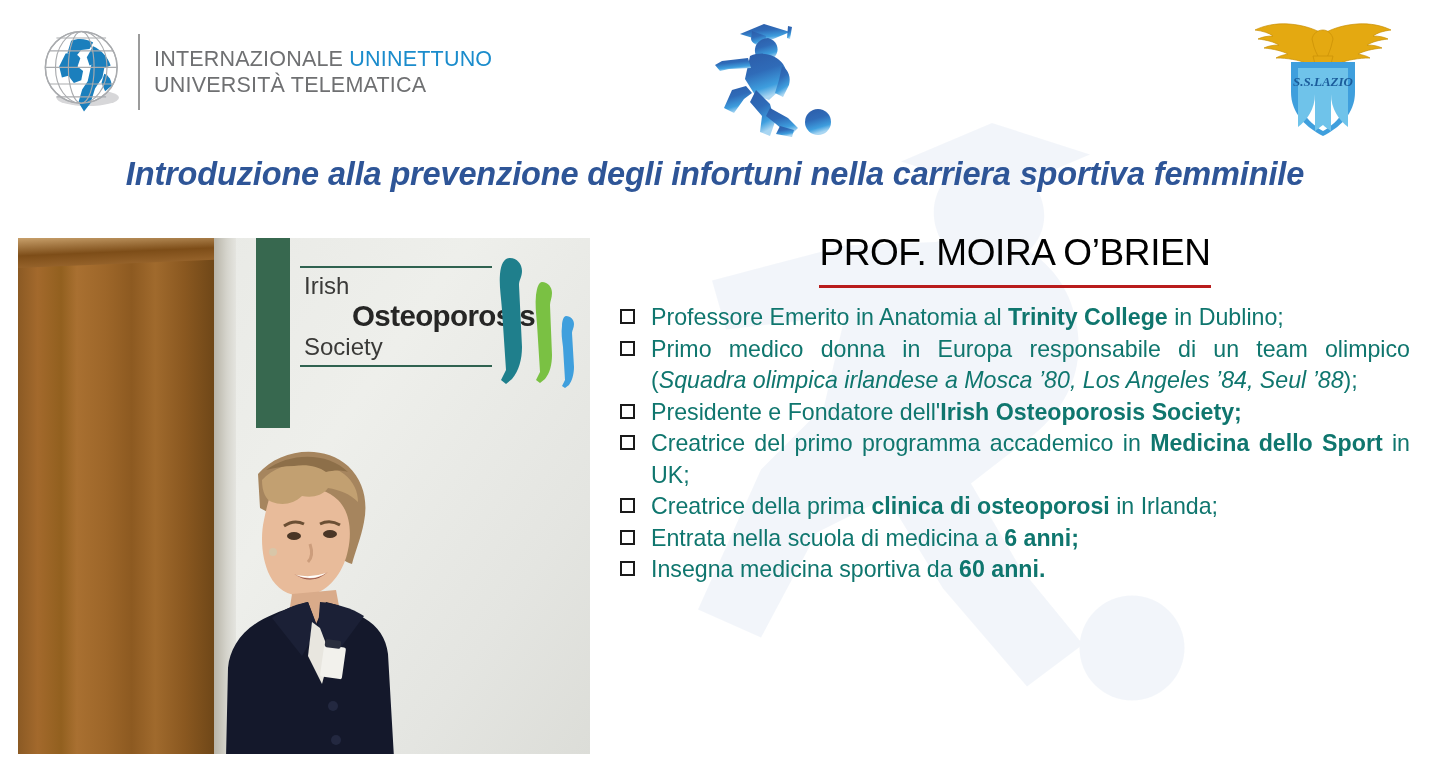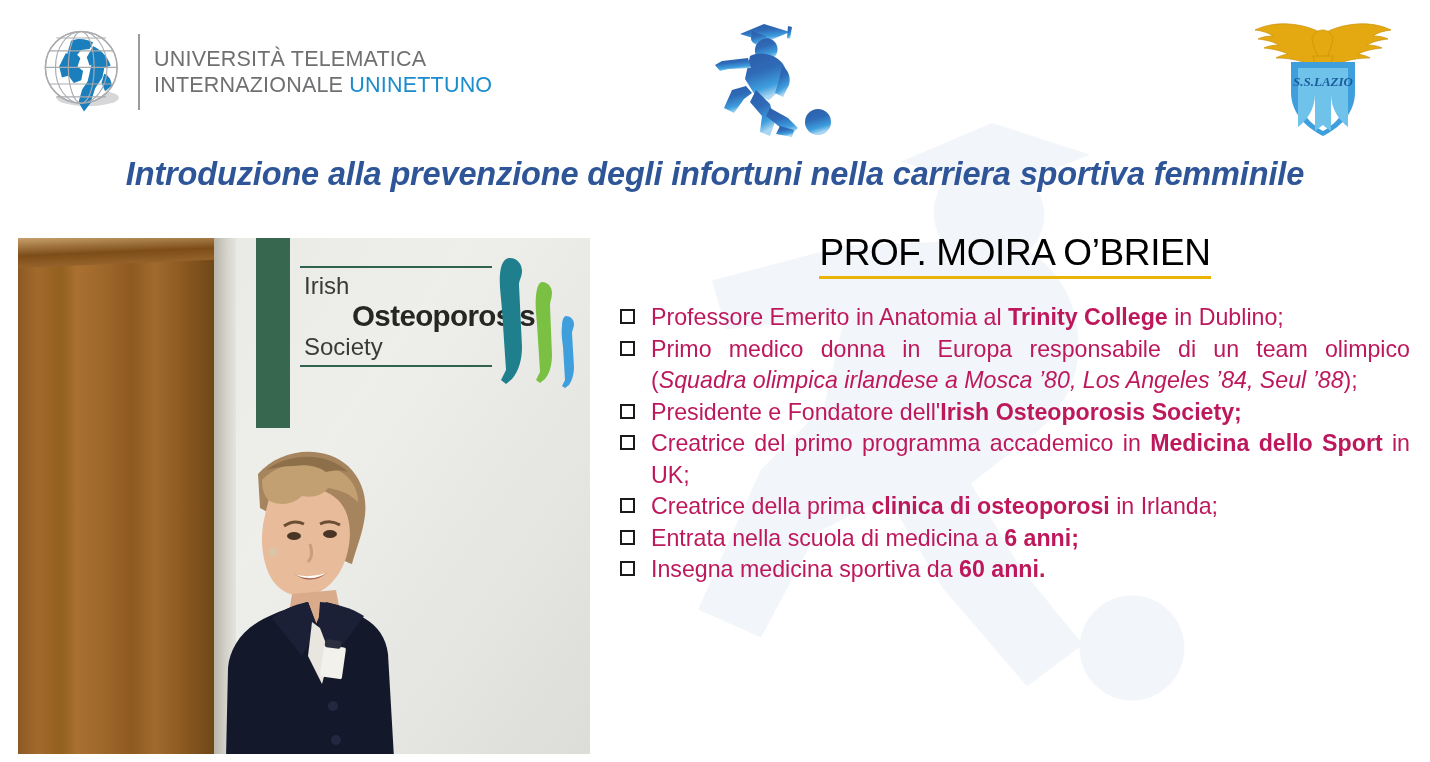--- a/index.html
+++ b/index.html
@@ -220,32 +220,32 @@
     font-family: "Liberation Sans", sans-serif;
     font-size: 37px;
     font-weight: normal;
     letter-spacing: -0.4px;
     color: #000000;
     margin: 0 0 26px 0;
     padding-bottom: 2px;
     display: block;
   }
   #person-name span.nm {
-    border-bottom: 3px solid #eab308;
-    padding-bottom: 3px;
+    border-bottom: 3px solid #b91c1c;
+    padding-bottom: 12px;
   }
 
   ul#bullets {
     list-style: none;
     margin: 0;
     padding: 0;
     font-family: "Liberation Sans", sans-serif;
     font-size: 23.2px;
     line-height: 31.5px;
-    color: #be185d;
+    color: #0f766e;
   }
   ul#bullets li {
     position: relative;
     padding-left: 31px;
     margin-bottom: 0px;
   }
   ul#bullets li .sq {
     position: absolute;
     left: 0;
     top: 7px;
@@ -286,22 +286,22 @@
       </g>
       <g fill="none" stroke="#a9abae" stroke-width="1.25">
         <ellipse cx="47" cy="45" rx="39" ry="39"></ellipse>
         <ellipse cx="47" cy="45" rx="14" ry="39"></ellipse>
         <ellipse cx="47" cy="45" rx="28" ry="39"></ellipse>
         <path d="M8 45 h78 M12 27 h70 M12 63 h70 M20 13 h54 M20 77 h54"></path>
       </g>
     </svg>
     <div id="uninettuno-divider"></div>
     <div id="uninettuno-text">
+      <div><span>INTERNAZIONALE </span><span class="blue">UNINETTUNO</span></div>
       <div>UNIVERSITÀ TELEMATICA</div>
-      <div><span>INTERNAZIONALE </span><span class="blue">UNINETTUNO</span></div>
     </div>
   </div>
 
   <svg id="footballer-logo" viewBox="0 0 190 125">
     <defs>
       <linearGradient id="fbg" x1="0" y1="0" x2="0.3" y2="1">
         <stop offset="0%" stop-color="#2c5ca8"></stop>
         <stop offset="45%" stop-color="#2f6bb8"></stop>
         <stop offset="80%" stop-color="#3e9ede"></stop>
         <stop offset="100%" stop-color="#a9d6f2"></stop>

